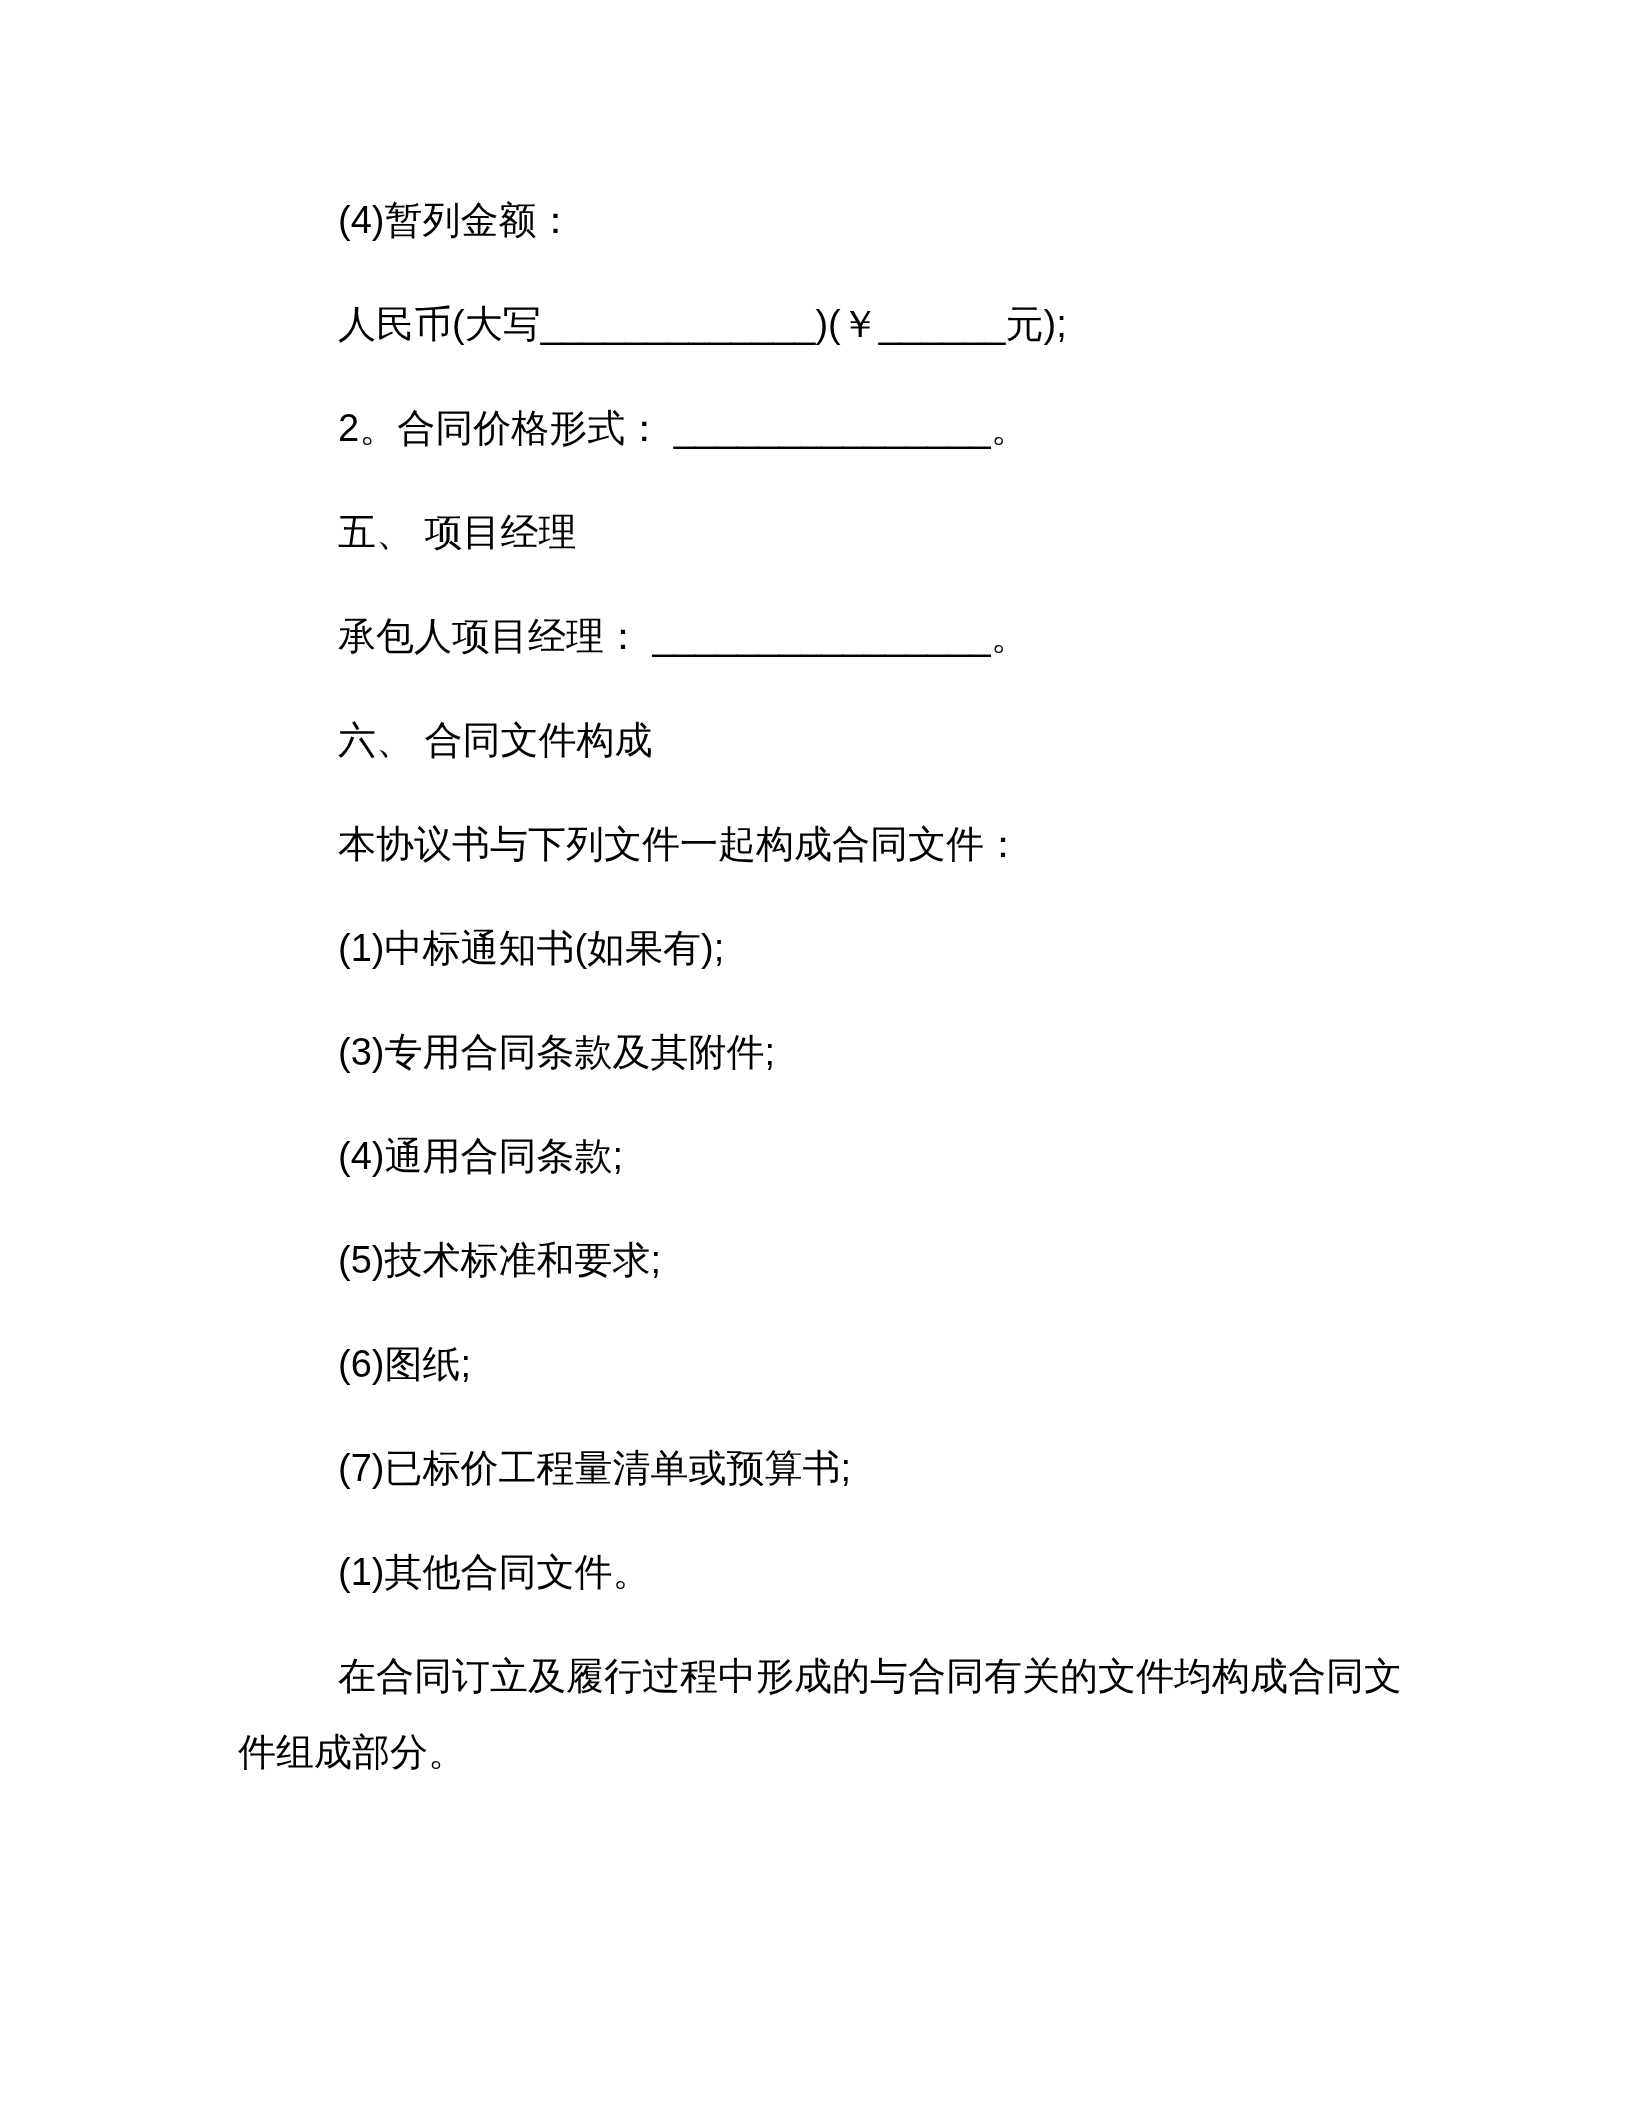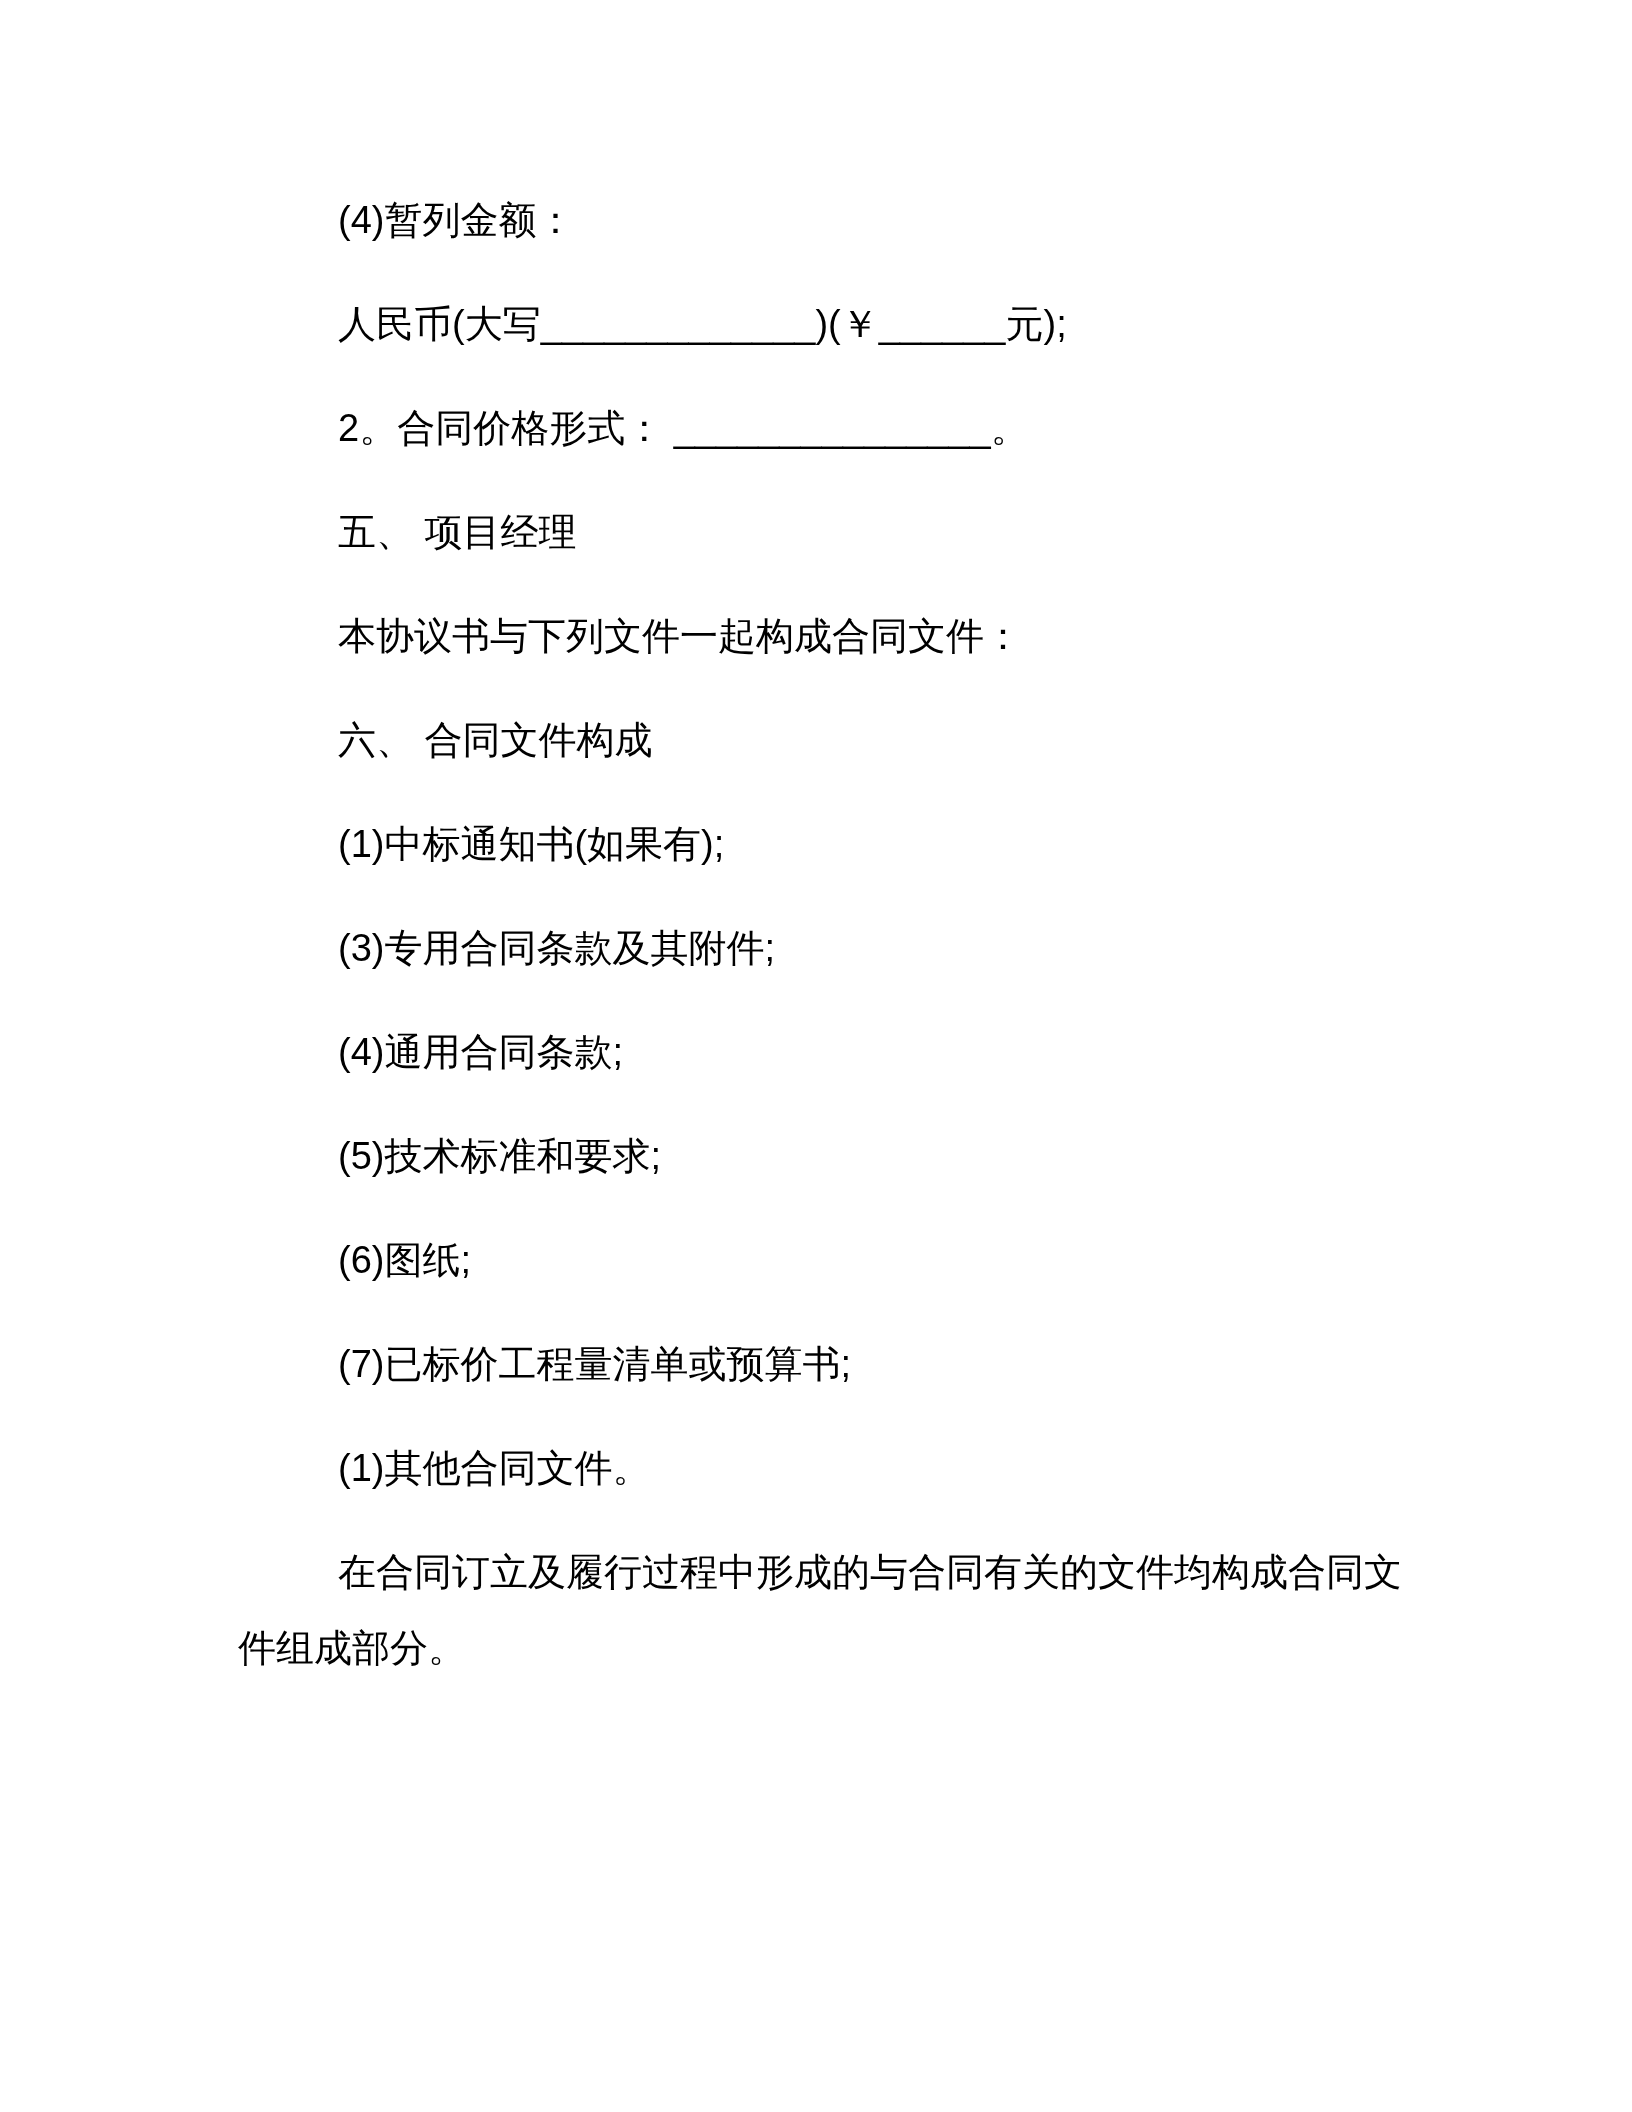--- a/index.html
+++ b/index.html
@@ -35,22 +35,23 @@
 </head>
 <body style="background: rgb(255, 255, 255);">
 
 <div class="page" style="color: rgb(0, 0, 0);">
   <div>
 
   <p class="para body">(4)暂列金额：</p>
       <p class="para body">人民币(大写_____________)(￥______元);</p>
       <p class="para body">2。合同价格形式： _______________。</p>
       <p class="para heading">五、 项目经理</p>
+      <p class="para body">承包人项目经理： ________________。</p>
+      <p class="para heading">六、 合同文件构成</p>
       <p class="para body">本协议书与下列文件一起构成合同文件：</p>
-      <p class="para heading">六、 合同文件构成</p>
       <p class="para body">(1)中标通知书(如果有);</p>
       <p class="para body">(3)专用合同条款及其附件;</p>
       <p class="para body">(4)通用合同条款;</p>
       <p class="para body">(5)技术标准和要求;</p>
       <p class="para body">(6)图纸;</p>
       <p class="para body">(7)已标价工程量清单或预算书;</p>
       <p class="para body">(1)其他合同文件。</p>
       <p class="para body">在合同订立及履行过程中形成的与合同有关的文件均构成合同文件组成部分。</p>
     </div>
 </div>

